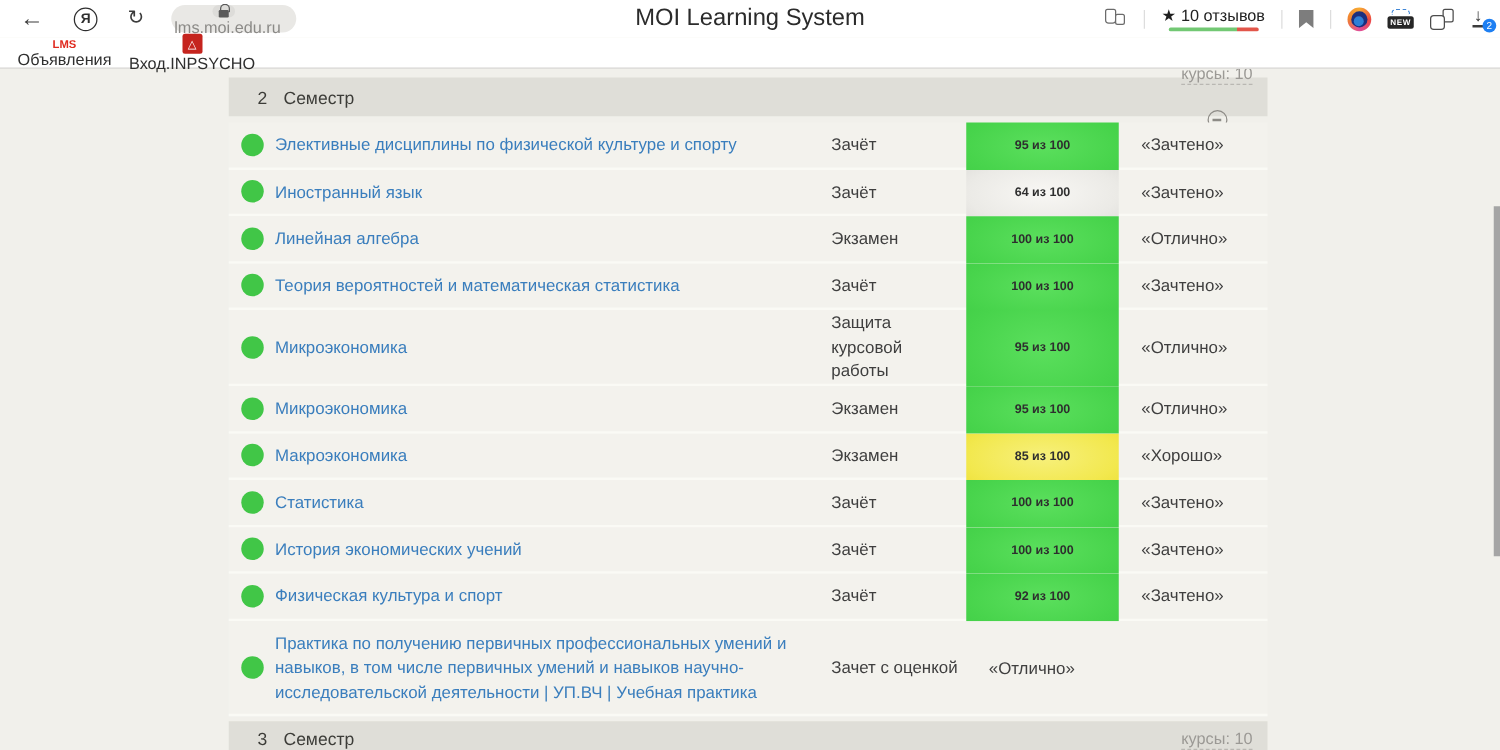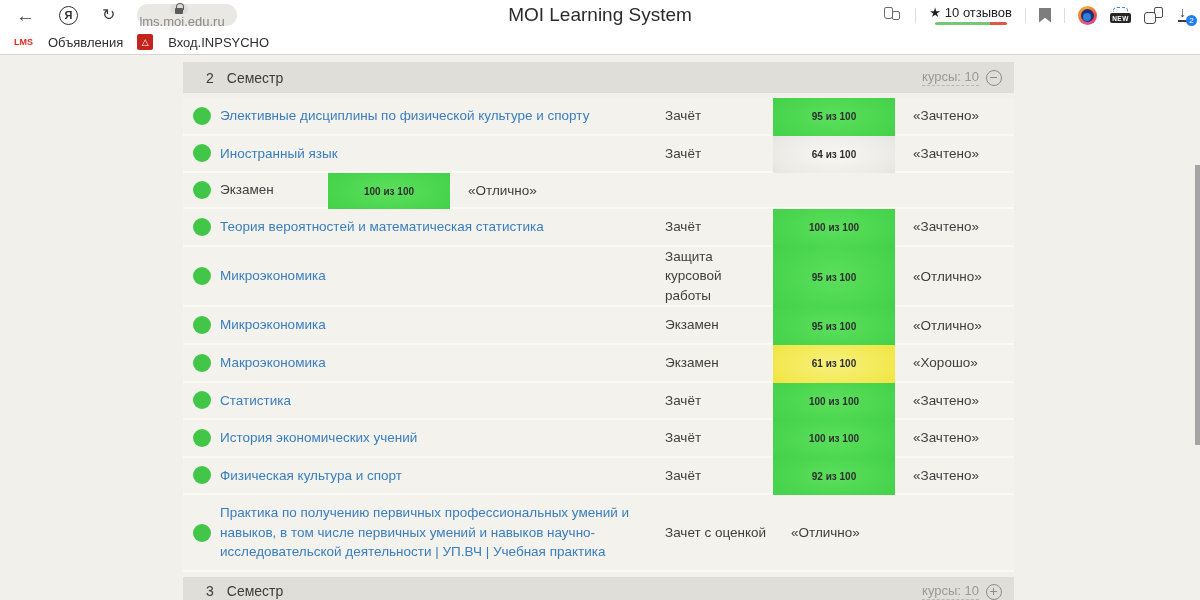--- a/index.html
+++ b/index.html
@@ -36,30 +36,30 @@
   .new-body { margin-top:1px; width:21px; height:10px; background:#262626; border-radius:2px; color:#fff; font-size:6.5px; font-weight:bold; display:flex; align-items:center; justify-content:center; letter-spacing:.5px; }
   .tabs-icon { position:relative; width:19px; height:17px; cursor:pointer; }
   .tabs-icon .t-back { position:absolute; right:0; top:0; width:9px; height:11px; border:1.8px solid #4c4c4c; border-radius:2px; }
   .tabs-icon .t-front { position:absolute; left:0; bottom:0; width:12px; height:12px; border:1.8px solid #4c4c4c; border-radius:3px; background:#fff; }
   .dl { position:relative; width:18px; height:18px; cursor:pointer; }
   .dl .arrow { position:absolute; left:3px; top:-2px; font-size:14px; font-weight:bold; color:#3c3c3c; }
   .dl .base { position:absolute; left:2px; bottom:2px; width:11px; height:2px; background:#3c3c3c; }
   .dl .badge { position:absolute; right:-3px; bottom:-2px; width:11px; height:11px; border-radius:50%; background:#1e7ff2; color:#fff; font-size:8px; display:flex; align-items:center; justify-content:center; }
 
   .bookmarks { position:absolute; top:30px; left:0; width:1200px; height:25px; background:#fff; border-bottom:1px solid #d5d4d1; display:flex; align-items:center; z-index:5; }
-  .bm-item { display:flex; align-items:center; gap:15px; margin-left:14px; cursor:pointer; }
+  .bm-item { display:flex; align-items:center; gap:0; margin-left:14px; cursor:pointer;flex-direction:column; }
   .bm-label { font-size:13px; color:#2f2f2f; }
   .fav-lms { font-size:9px; font-weight:bold; color:#e02b20; letter-spacing:0; }
   .fav-red { width:16px; height:16px; background:#c5241e; border-radius:2px; color:#fff; font-size:9px; display:flex; align-items:center; justify-content:center; }
 
   
   .sem-bar { position:absolute; left:183px; width:831px; height:31px; background:#dfded8; display:flex; align-items:center; padding:0 12px 0 23px; }
   .sem-num { font-size:14px; color:#3c3c38; }
   .sem-word { font-size:14px; color:#3c3c38; margin-left:13px; }
-  .sem-right { margin-left:auto; display:flex; align-items:center; gap:7px; }
+  .sem-right { margin-left:auto; display:flex; align-items:center; gap:20px;flex-direction:column; }
   .courses-link { font-size:13px; color:#9b9995; border-bottom:1px dashed #b9b7b2; cursor:pointer; padding-bottom:1px; }
   .roundbtn { width:16px; height:16px; border:1.5px solid #8d8b86; border-radius:50%; position:relative; cursor:pointer; }
   .roundbtn::before { content:""; position:absolute; left:3px; top:6px; width:7px; height:1.6px; background:#8d8b86; }
   .roundbtn.plus::after { content:""; position:absolute; left:5.7px; top:3.3px; width:1.6px; height:7px; background:#8d8b86; }
 
   .grades { position:absolute; left:183px; top:98px; width:831px; }
   .row { display:flex; align-items:center; background:#f3f2ed; border-bottom:2px solid #fafaf5; min-height:36px; position:relative; }
   .c-dot { width:37px; flex:none; display:flex; justify-content:center; }
   .dot { width:18px; height:18px; border-radius:50%; background:#41c647; }
   .c-name { width:445px; flex:none; padding:8px 14px 8px 0; font-size:13.5px; line-height:1.45; color:#3a7ebd; cursor:pointer; }
@@ -166,20 +166,21 @@
     <div class="c-score">
         <div class="score-box" data-color="grey">64 из 100</div>
       </div>
     <div class="c-grade">«Зачтено»</div>
   </div>
 
   <div class="row">
     <div class="c-dot">
         <span class="dot"></span>
       </div>
+    <div class="c-name">Линейная алгебра</div>
     <div class="c-ctrl">Экзамен</div>
     <div class="c-score">
         <div class="score-box" data-color="green">100 из 100</div>
       </div>
     <div class="c-grade">«Отлично»</div>
   </div>
 
   <div class="row">
     <div class="c-dot">
         <span class="dot"></span>
@@ -216,21 +217,21 @@
     <div class="c-grade">«Отлично»</div>
   </div>
 
   <div class="row">
     <div class="c-dot">
         <span class="dot"></span>
       </div>
     <div class="c-name">Макроэкономика</div>
     <div class="c-ctrl">Экзамен</div>
     <div class="c-score">
-        <div class="score-box" data-color="yellow">61 из 100</div>
+        <div class="score-box" data-color="yellow">85 из 100</div>
       </div>
     <div class="c-grade">«Хорошо»</div>
   </div>
 
   <div class="row">
     <div class="c-dot">
         <span class="dot"></span>
       </div>
     <div class="c-name">Статистика</div>
     <div class="c-ctrl">Зачёт</div>

